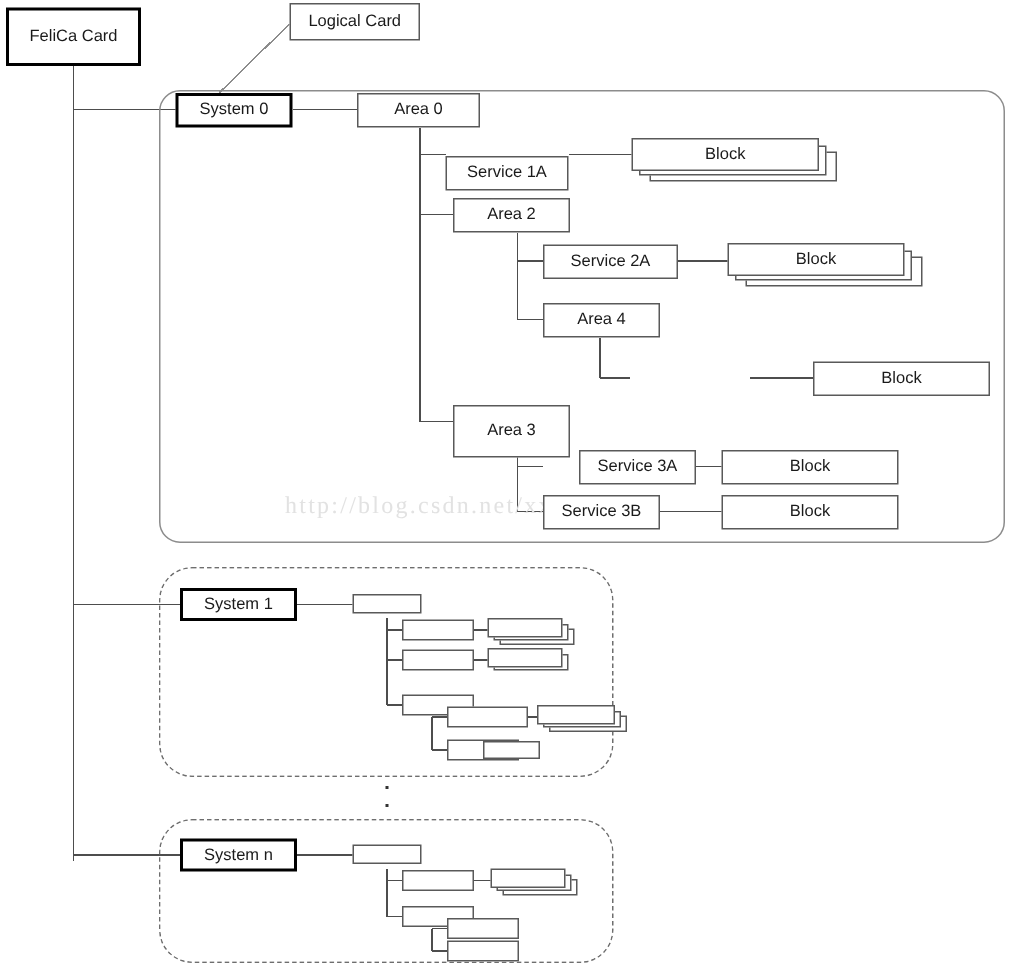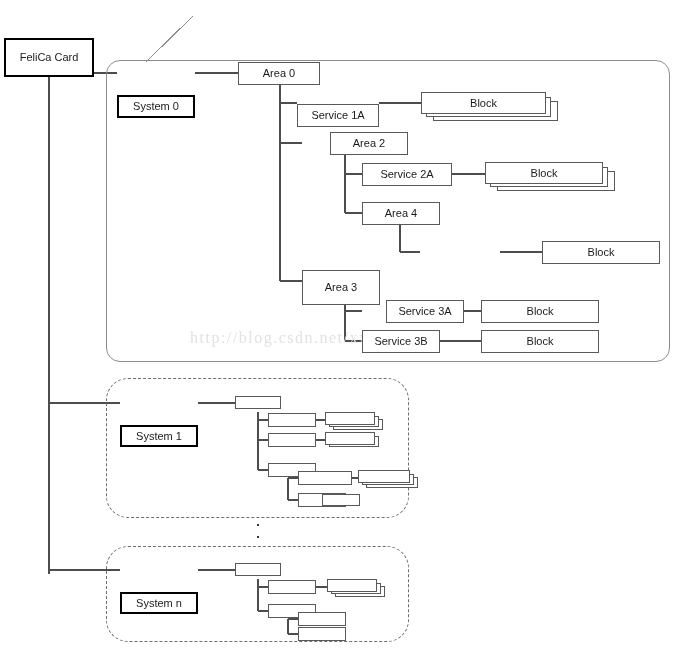--- a/index.html
+++ b/index.html
@@ -31,21 +31,20 @@
     display:flex;
     align-items:center;
     justify-content:center;
     text-align:center;
     white-space:nowrap;
     z-index:5;
   }
   .node.bold{
     border:2px solid #000000;
     z-index:7;
-    margin-top:33px;
   }
   .node.blank{
     font-size:0;
     z-index:6;
   }
   
   .stack{
     position:absolute;
     z-index:5;
   }
@@ -191,20 +190,23 @@
     <i></i>
       <i></i>
   </div>
 
   <div class="watermark" style="left:190px; top:329px;">http://blog.csdn.net/xxxiaotian</div>
 
   <div class="node bold" style="left:4px; top:5px; width:90px; height:39px;">
     <span>FeliCa Card</span>
   </div>
 
+  <div class="node" style="left:193px; top:2px; width:87px; height:25px;">
+    <span>Logical Card</span>
+  </div>
 
   <div class="node bold" style="left:117px; top:62px; width:78px; height:23px;">
     <span>System 0</span>
   </div>
 
   <div class="node" style="left:238px; top:62px; width:82px; height:23px;">
     <span>Area 0</span>
   </div>
 
   <div class="node" style="left:297px; top:92px; width:82px; height:23px;margin-top:12px;">
@@ -212,21 +214,21 @@
   </div>
 
   <div class="stack" style="left:421px; top:92px; width:140px; height:36px;">
     <div class="shadow" style="left:12px; top:9px; width:125px; height:20px;"></div>
     <div class="shadow" style="left:5px; top:5px; width:125px; height:20px;"></div>
     <div class="front" style="width:125px; height:22px;">
       <span>Block</span>
     </div>
   </div>
 
-  <div class="node" style="left:302px; top:132px; width:78px; height:23px;margin-left:28px;">
+  <div class="node" style="left:302px; top:132px; width:78px; height:23px;">
     <span>Area 2</span>
   </div>
 
   <div class="node" style="left:362px; top:163px; width:90px; height:23px;">
     <span>Service 2A</span>
   </div>
 
   <div class="stack" style="left:485px; top:162px; width:130px; height:36px;">
     <div class="shadow" style="left:12px; top:9px; width:118px; height:20px;"></div>
     <div class="shadow" style="left:5px; top:5px; width:118px; height:20px;"></div>

